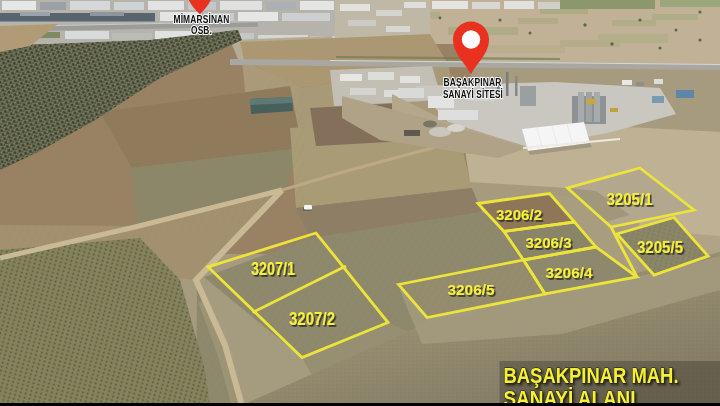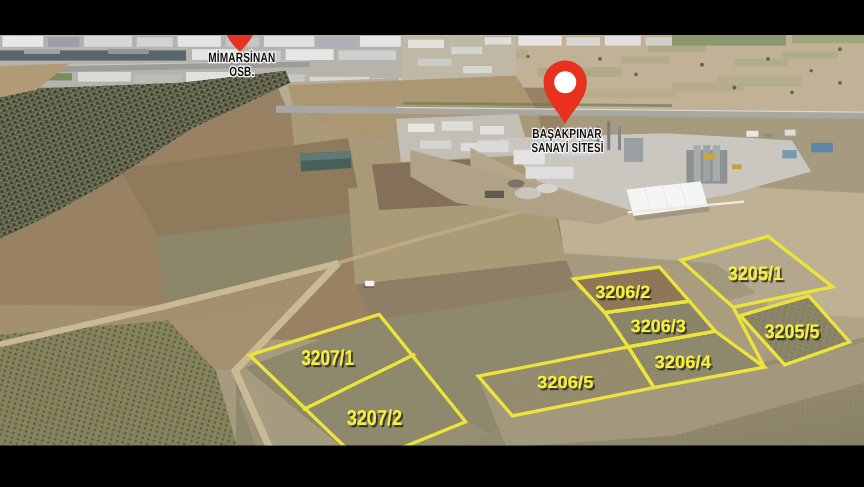--- a/index.html
+++ b/index.html
@@ -1,16 +1,16 @@
 <!DOCTYPE html>
 <html><head>
 <meta charset="utf-8">
 <style>
 html,body{margin:0;padding:0;background:#000;}
-#stage{width:720px;height:342px;overflow:hidden;position:relative;font-family:"Liberation Sans",sans-serif;margin-top:29px;}
+#stage{width:720px;height:403px;overflow:hidden;position:relative;font-family:"Liberation Sans",sans-serif;}
 svg text{font-family:"Liberation Sans",sans-serif;}
 </style>
 </head>
 <body>
 <div id="stage">
 <svg width="720" height="406" viewBox="0 0 720 406" xmlns="http://www.w3.org/2000/svg">
 <defs>
 <pattern id="pg" width="5" height="4.2" patternUnits="userSpaceOnUse" patternTransform="rotate(-20)">
   <circle cx="1.8" cy="1.6" r="1.55" fill="#39462a"></circle>
   <circle cx="4.2" cy="3.4" r="1.15" fill="#4c5833"></circle>

